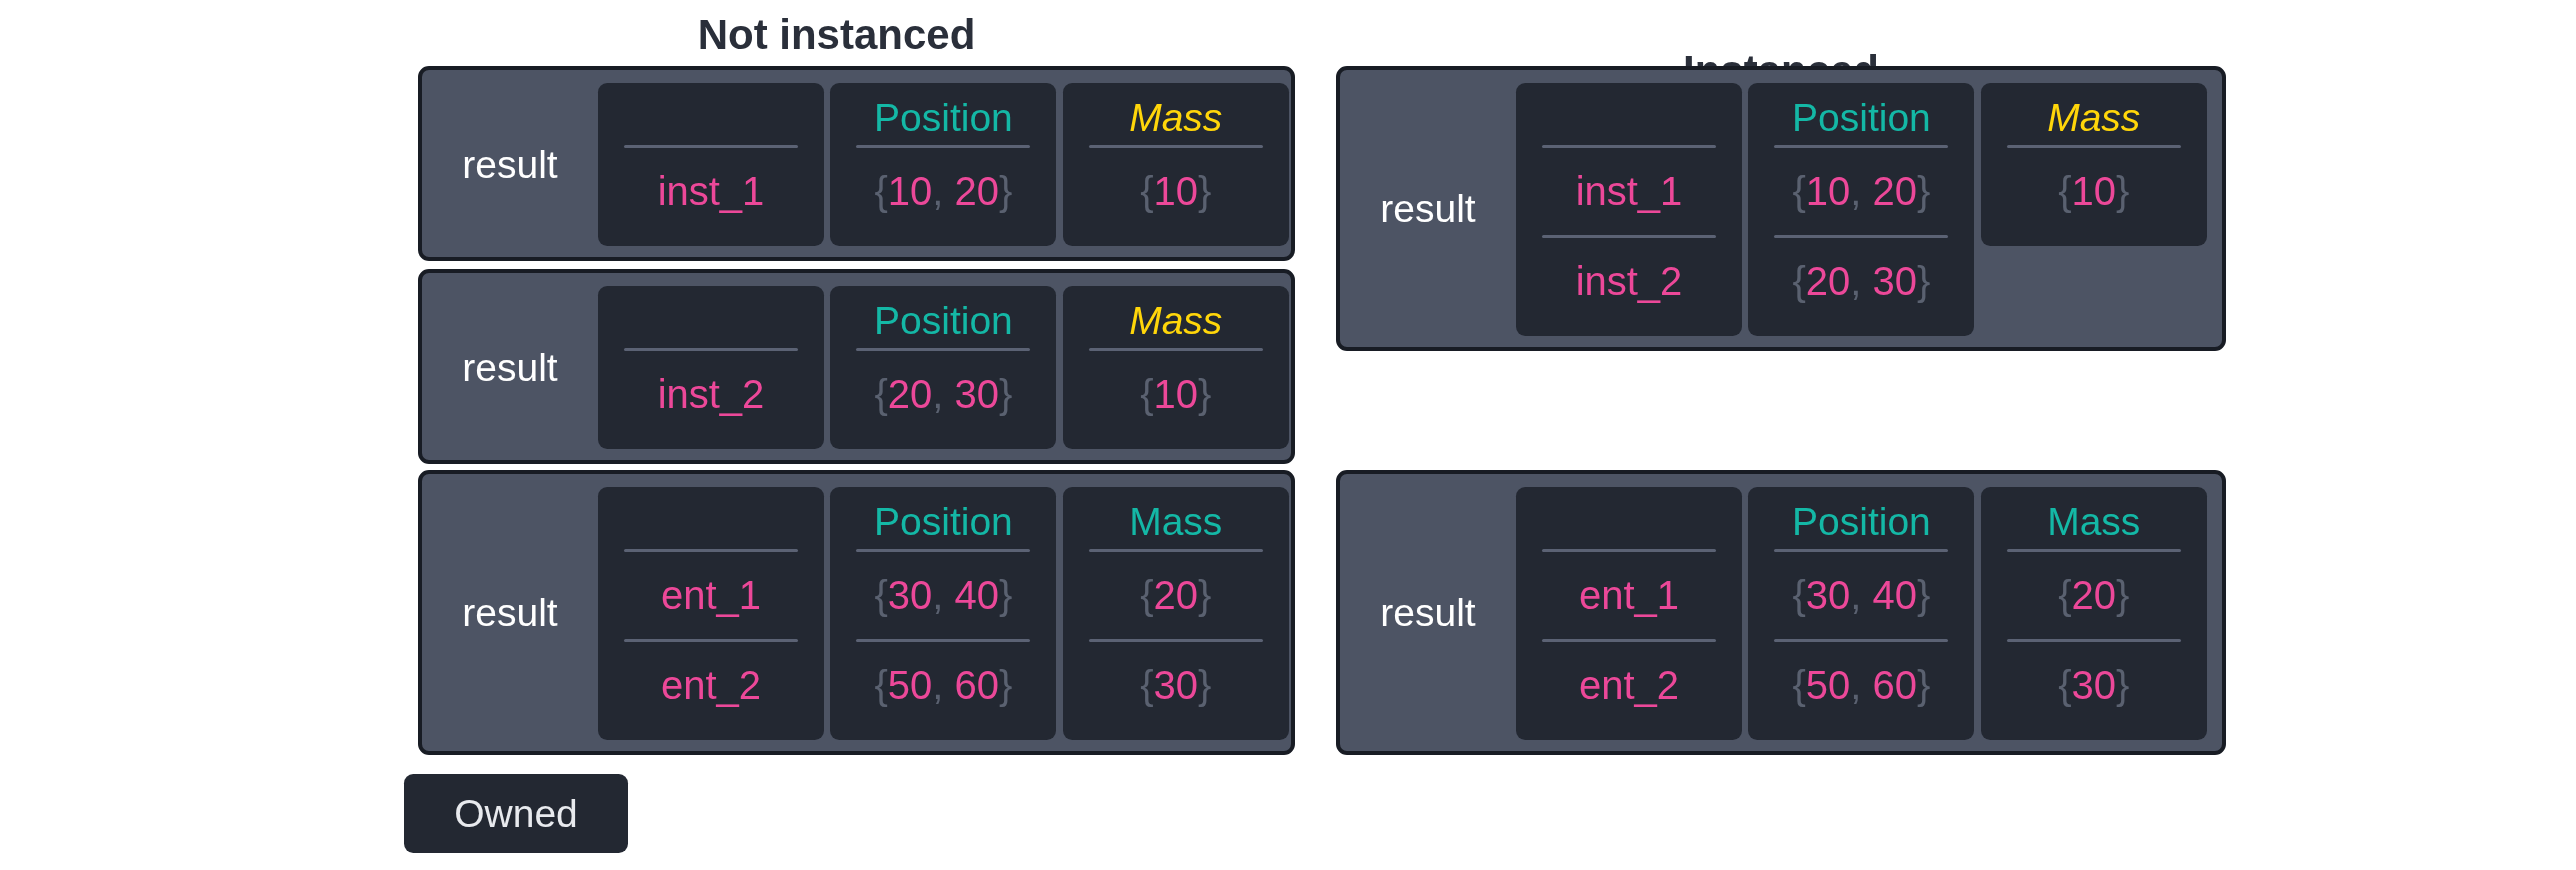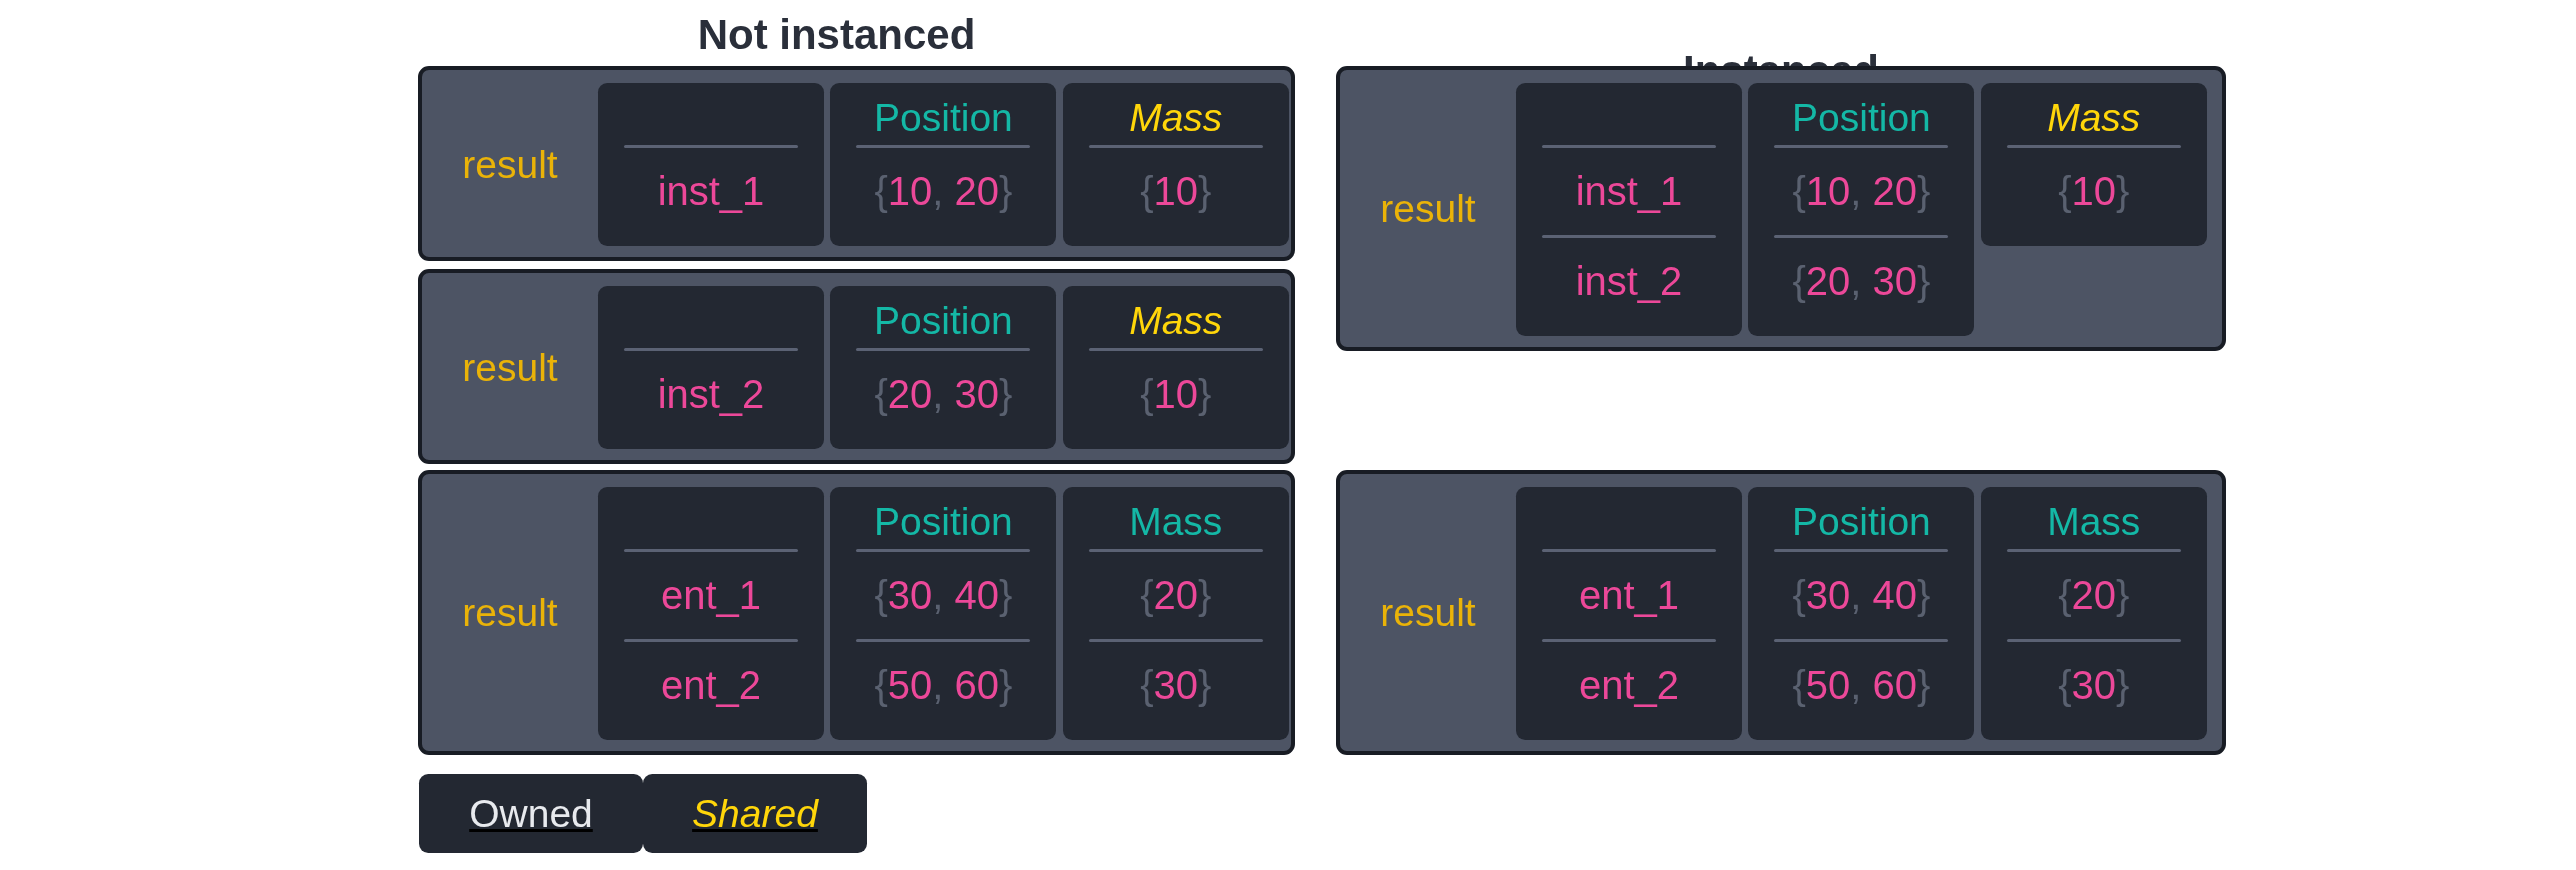--- a/index.html
+++ b/index.html
@@ -20,41 +20,41 @@
     display:flex; align-items:stretch; padding:13px 0 11px 0;
   }
   .pos-a { left:418px;  top:66px;  width:877px; }
   .pos-b { left:418px;  top:269px; width:877px; }
   .pos-c { left:418px;  top:470px; width:877px; }
   .pos-d { left:1336px; top:66px;  width:890px; }
   .pos-e { left:1336px; top:470px; width:890px; }
 
   .result {
     width:176px; flex:none; display:flex; align-items:center; justify-content:center;
-    font-size:39px; color:#eab308;
+    font-size:39px; color:#ffffff;
   }
   .cells { display:flex; gap:6.4px; align-items:flex-start; }
   .cell {
     width:226px; flex:none; box-sizing:border-box;
     background:#232832; border-radius:9.2px; padding:7.3px 0 11px 0;
   }
   .hdr {
     height:55px; display:flex; align-items:center; justify-content:center;
     font-size:39px; color:#14b8a6;
   }
   .hdr.shared { color:#ffd60a; font-style:italic; }
   .rule { height:2.8px; width:77%; margin:0 auto; background:#5b6274; border-radius:1.8px; }
   .val {
     height:87px; display:flex; align-items:center; justify-content:center;
     font-size:40px; white-space:pre;
   }
   .g { color:#ec4899; }
   .punct { color:#5a6170; }
 
-  .legend { position:absolute; left:419px; top:774px; display:flex; gap:0;text-decoration:underline; }
+  .legend { position:absolute; left:404px; top:774px; display:flex; gap:27px; }
   .legend-box {
     width:224px; height:79px; box-sizing:border-box;
     background:#232832; border-radius:9.2px;
     display:flex; align-items:center; justify-content:center; font-size:39px;
   }
   .legend-box .owned-text  { color:#e8eaee; }
   .legend-box .shared-text { color:#ffd60a; font-style:italic; }
 </style>
 </head>
 <body>
@@ -179,17 +179,14 @@
           <div class="val"><span class="punct">{</span><span class="g">30</span><span class="punct">}</span></div>
         </div>
       </div>
     </div>
   </div>
 
 <div class="legend">
   <div class="legend-box">
     <span class="owned-text">Owned</span>
   </div>
-  <div class="legend-box">
-    <span class="shared-text">Shared</span>
-  </div>
 </div>
 
 
 </body></html>

